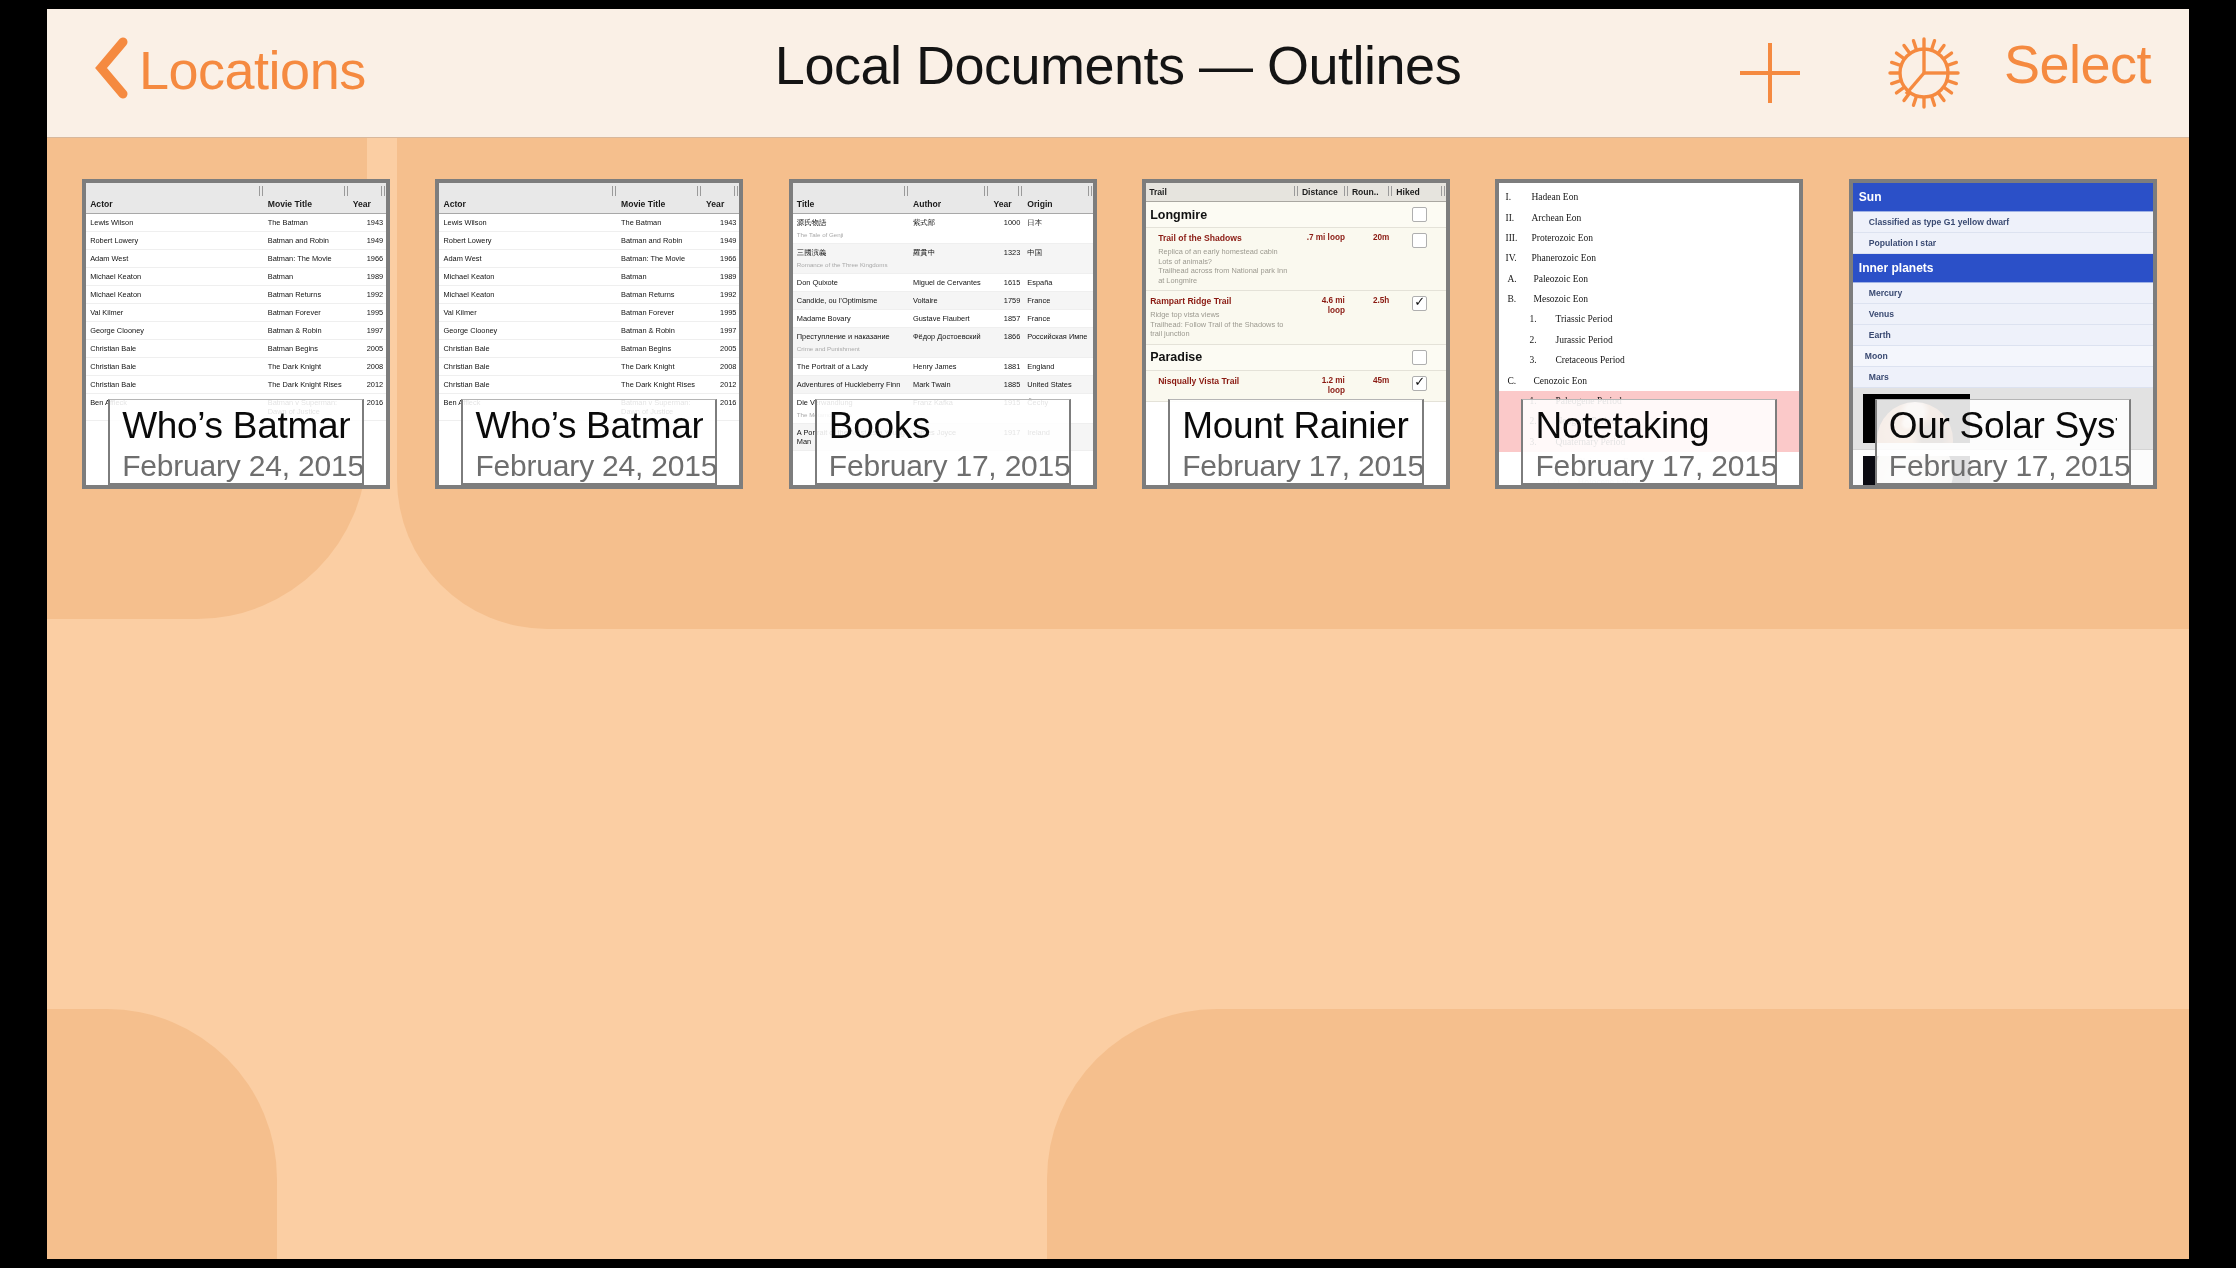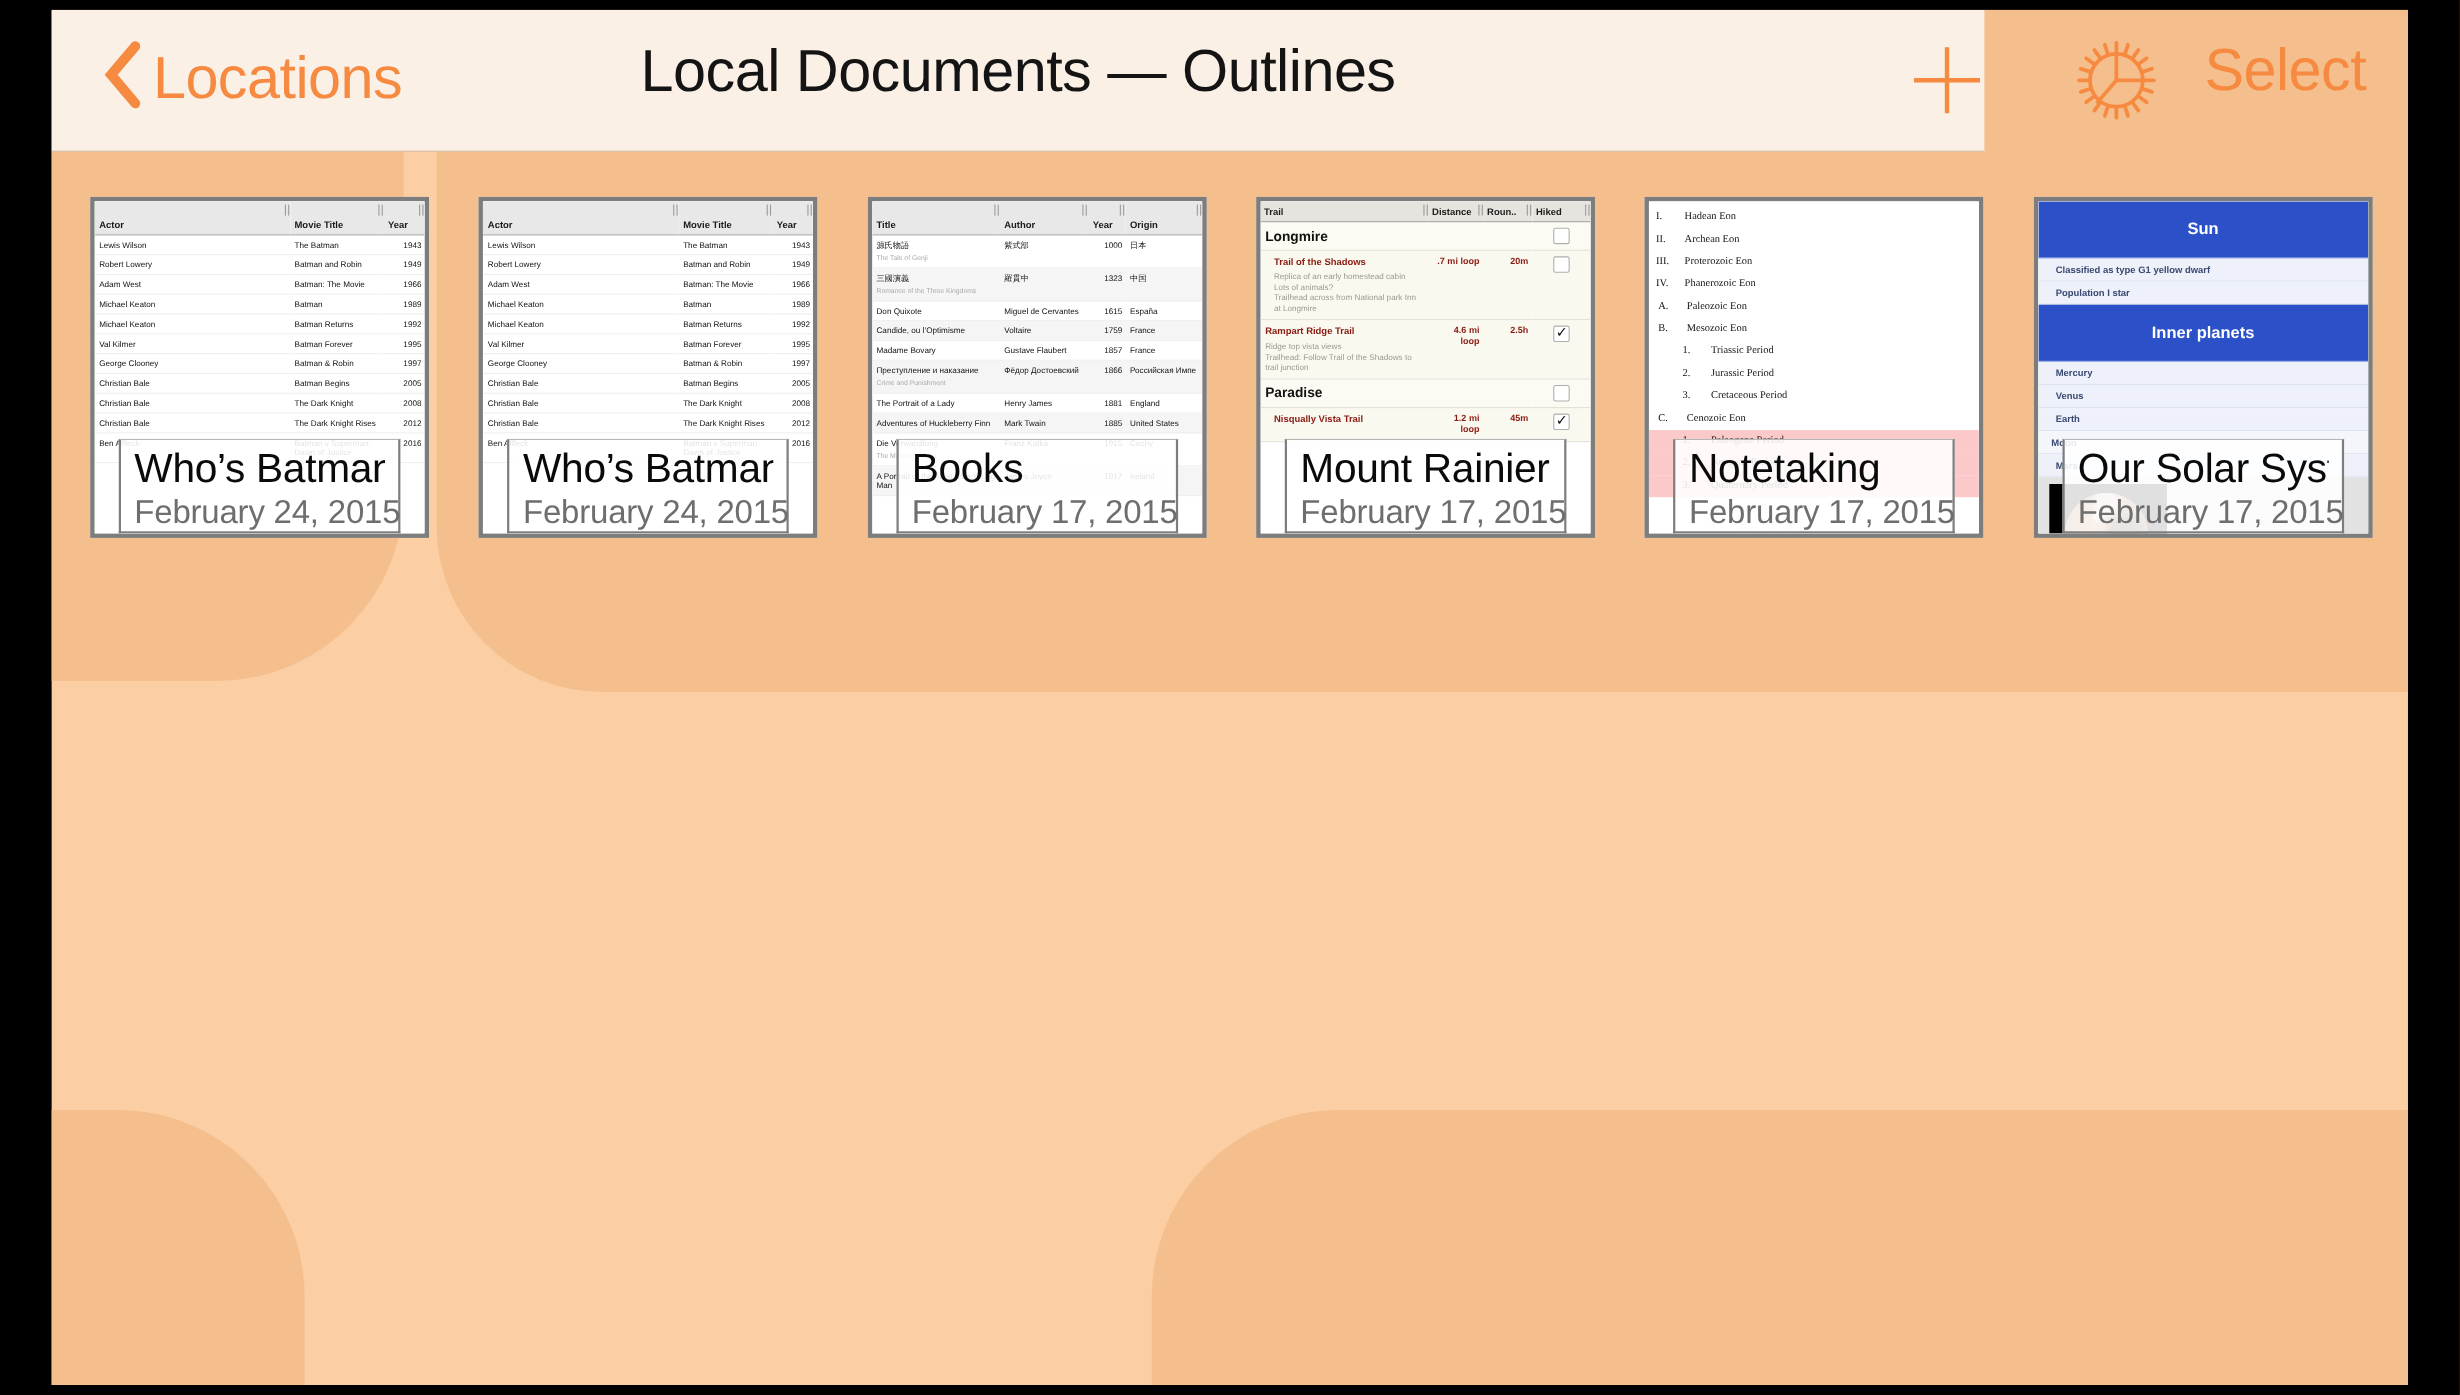--- a/index.html
+++ b/index.html
@@ -53,21 +53,21 @@
   }
   #bg-blob-bottom-right {
     left: 1000px; top: 1000px;
     width: 1300px; height: 420px;
     border-radius: 170px 0 0 0;
   }
   
   #navbar {
     position: absolute;
     left: 0; top: 0;
-    width: 1757px; height: 128px;
+    width: 2142px; height: 128px;
     background: #FAF0E6;
     border-bottom: 1px solid #D8B89C;
     z-index: 20;
   }
   #back-button {
     position: absolute;
     left: 48px; top: 28px;
     display: flex; align-items: center;
     gap: 10px;
     cursor: pointer;
@@ -268,24 +268,23 @@
   .ol-row.hl { background: #FBC9C9; }
   .ol-row.faded { color: #D8D8D8; }
   .ol-num { width: 26px; flex: none; }
   .ol-l1 { padding-left: 8px; }
   .ol-l2 { padding-left: 30px; }
   .ol-l3 { padding-left: 52px; }
   
   .solar { font-size: 8.6px; }
   .sol-head {
     background: #2B50C8; color: #fff;
-    font-weight: bold; font-size: 15px;
-    padding: 17px 6px;
+    font-weight: bold; font-size: 12px;
+    padding: 7px 6px;
     border-bottom: 1px solid #9FB2E5;
-    text-align: center;
   }
   .sol-item {
     background: #EEF1FA; color: #3A4A72;
     font-weight: bold; padding: 5px 6px 5px 16px;
     border-bottom: 1px solid #DCE2F0;
     font-size: 8.6px;
   }
   .sol-item.sub { padding-left: 12px; background: #F4F6FC; }
   .sol-img-band {
     background: #E2E2E2;

